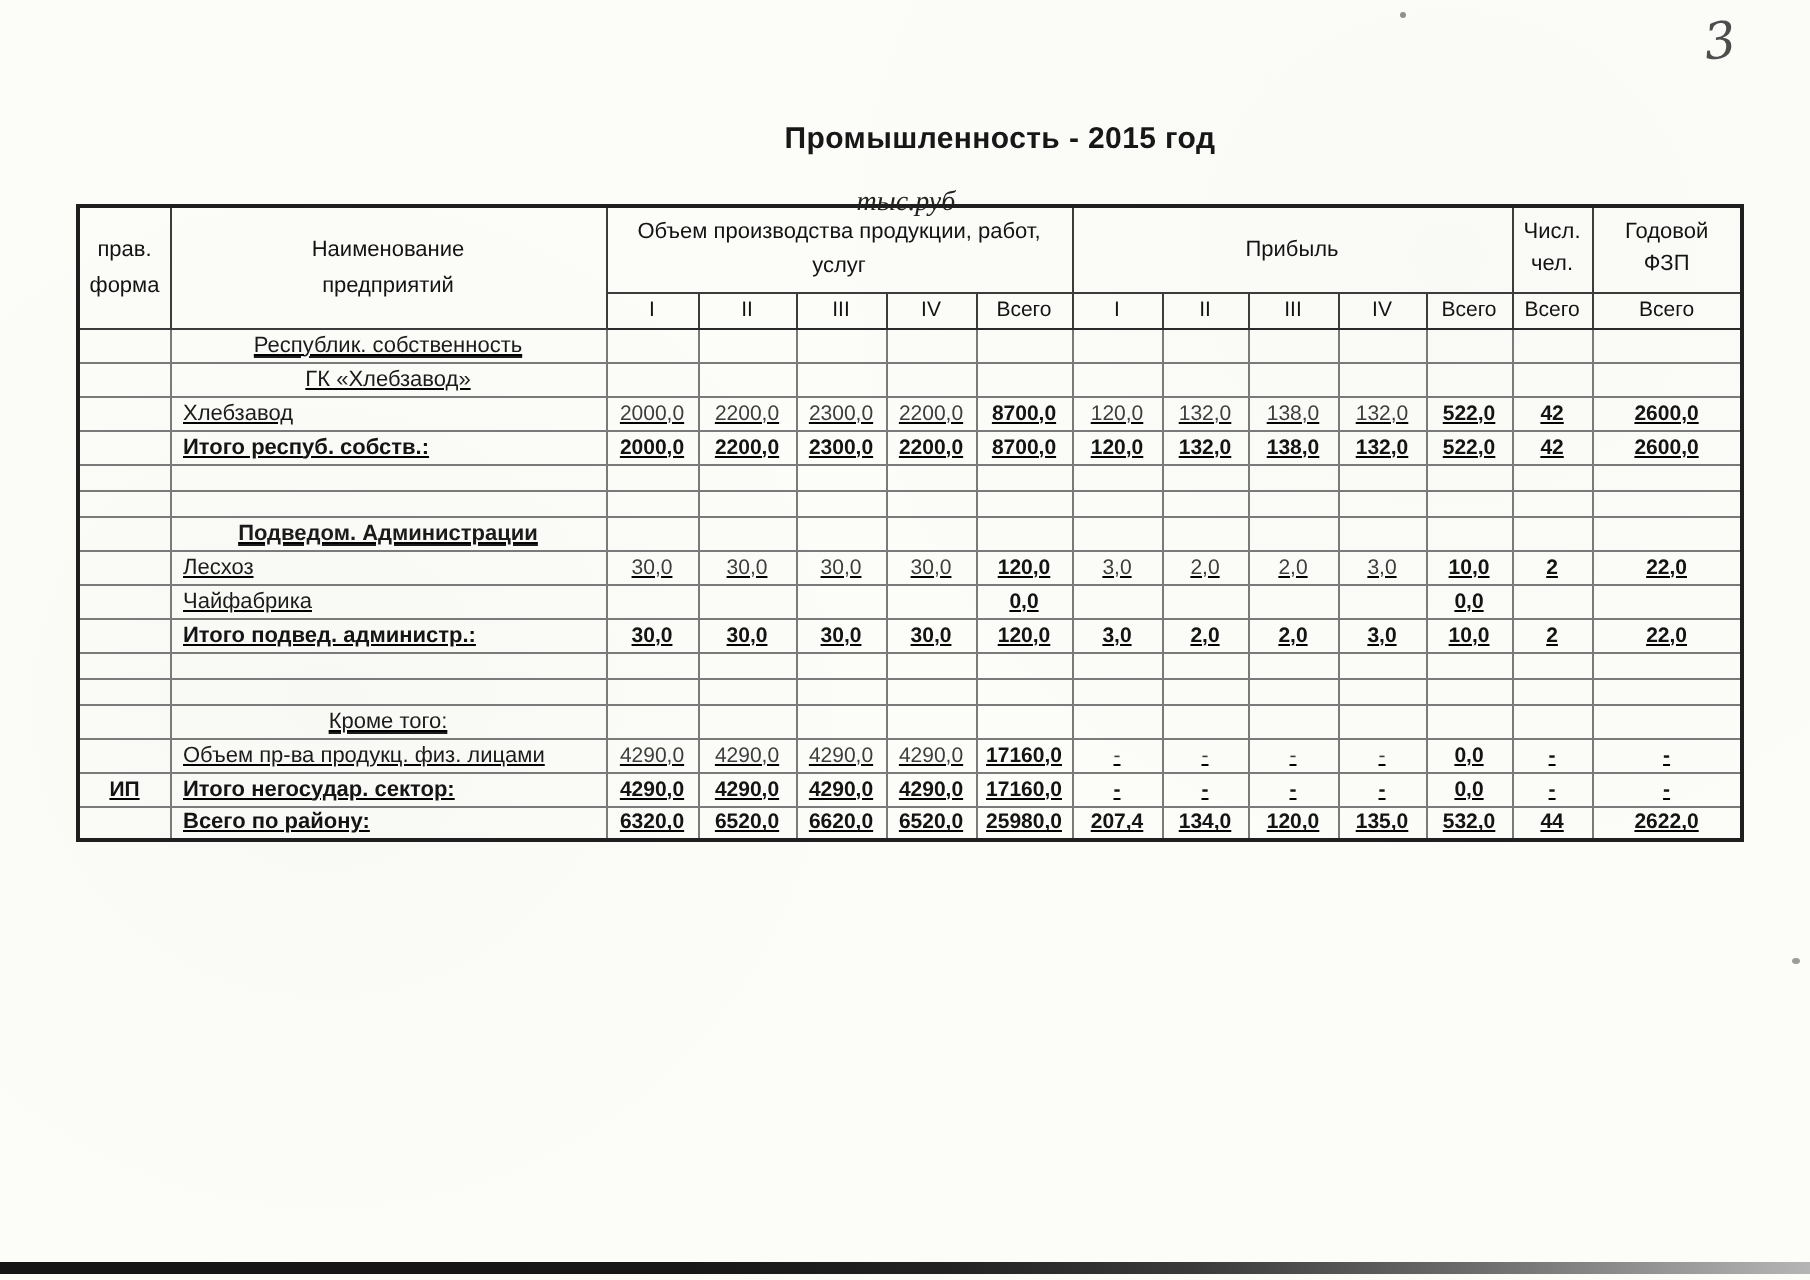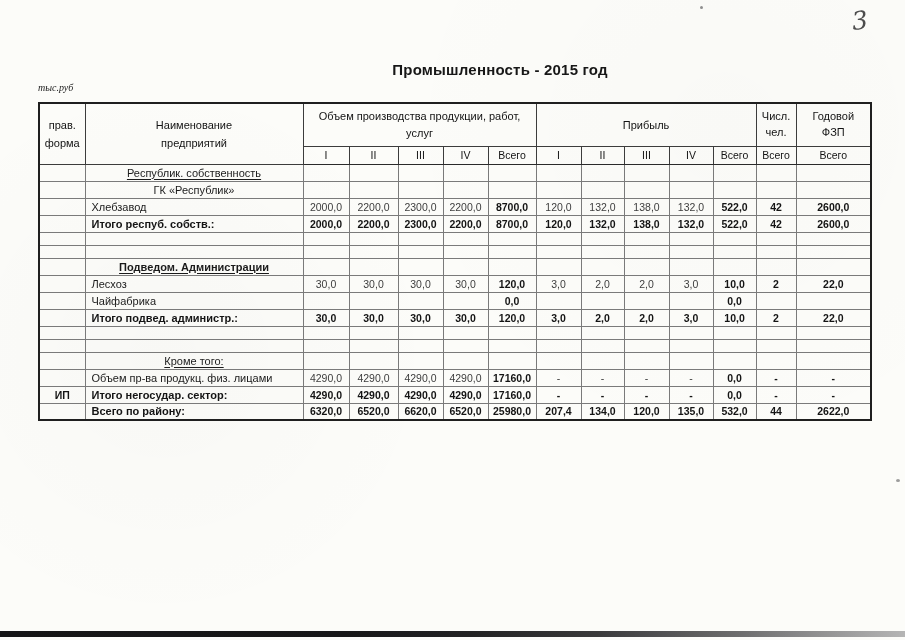--- a/index.html
+++ b/index.html
@@ -24,24 +24,24 @@
     font-size: 25px; color: #4d4d4d;
     transform: rotate(-7deg);
   }
   .doc-title {
     position: absolute; top: 61px; left: 130px; width: 740px;
     text-align: center;
     font-weight: bold; font-size: 15px; color: #171717;
     letter-spacing: 0.2px;
   }
   .units-note {
-    position: absolute; top: 82px; left: 38px; width: 830px;
-    text-align: left;
+    position: absolute; top: 94px; left: 38px; width: 830px;
+    text-align: center;
     font-family: "Liberation Serif", serif;
-    font-style: italic; font-size: 10px; color: #222;
+    font-style: italic; font-size: 14px; color: #222;
   }
   table.main {
     position: absolute; left: 38px; top: 102px;
     width: 832px;
     border-collapse: collapse;
     table-layout: fixed;
     border: 2px solid #1f1f1f;
     background: transparent;
     padding-left: 12px;
   }
@@ -63,21 +63,21 @@
   tr.hdr-sub th { font-size: 10.5px; border-bottom: 1.5px solid #2a2a2a; }
   .two-line { display: flex; flex-direction: column; justify-content: space-around; height: 40px; padding: 2px 0; }
   .gap-line { line-height: 1.55; }
   .sep-l { border-left: 1.8px solid #2a2a2a; }
   tbody td {
     font-size: 10.5px;
     color: #3d3d3d;
     text-align: center;
     border-color: #7a7a7a;
   }
-  tbody tr { height: 17px; }
+  tbody tr { height: 17px; text-decoration: underline; }
   tbody tr.r-empty { height: 13px; }
   td.c-form { font-size: 10.5px; color: #222; }
   td.c-name {
     text-align: left; padding-left: 6px;
     font-size: 11px; color: #1b1b1b;
   }
   tr.r-section td.c-name, tr.r-subsection td.c-name { text-align: center; padding-left: 0; }
   tr.r-section td.c-name span {
     text-decoration: underline;
     text-underline-offset: 2px;
@@ -183,21 +183,21 @@
           <td class="c-v v5 sep-l"></td>
           <td class="c-v v6"></td>
           <td class="c-v v7"></td>
           <td class="c-v v8"></td>
           <td class="c-v v9"></td>
           <td class="c-v v10 sep-l"></td>
           <td class="c-v v11 sep-l"></td>
         </tr>
         <tr class="r-subsection">
           <td class="c-form"></td>
-          <td class="c-name sep-l"><span>ГК «Республик»</span></td>
+          <td class="c-name sep-l"><span>ГК «Хлебзавод»</span></td>
           <td class="c-v v0 sep-l"></td>
           <td class="c-v v1"></td>
           <td class="c-v v2"></td>
           <td class="c-v v3"></td>
           <td class="c-v v4"></td>
           <td class="c-v v5 sep-l"></td>
           <td class="c-v v6"></td>
           <td class="c-v v7"></td>
           <td class="c-v v8"></td>
           <td class="c-v v9"></td>

